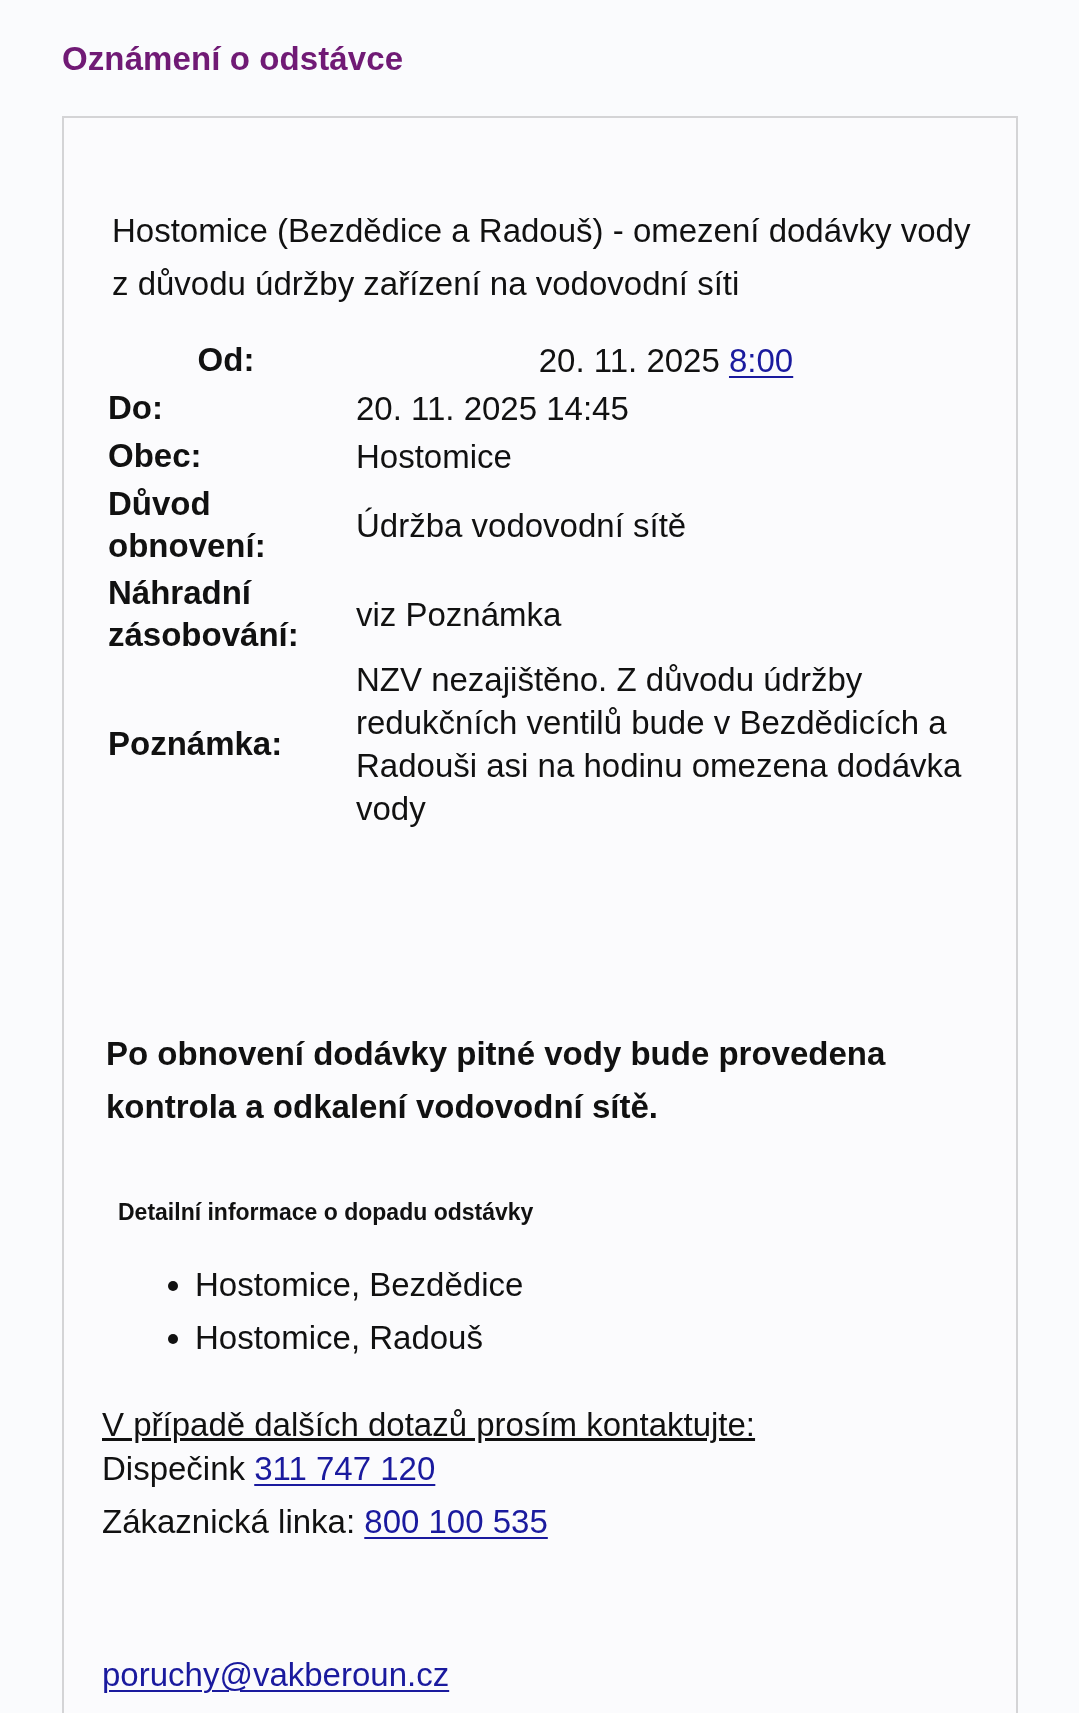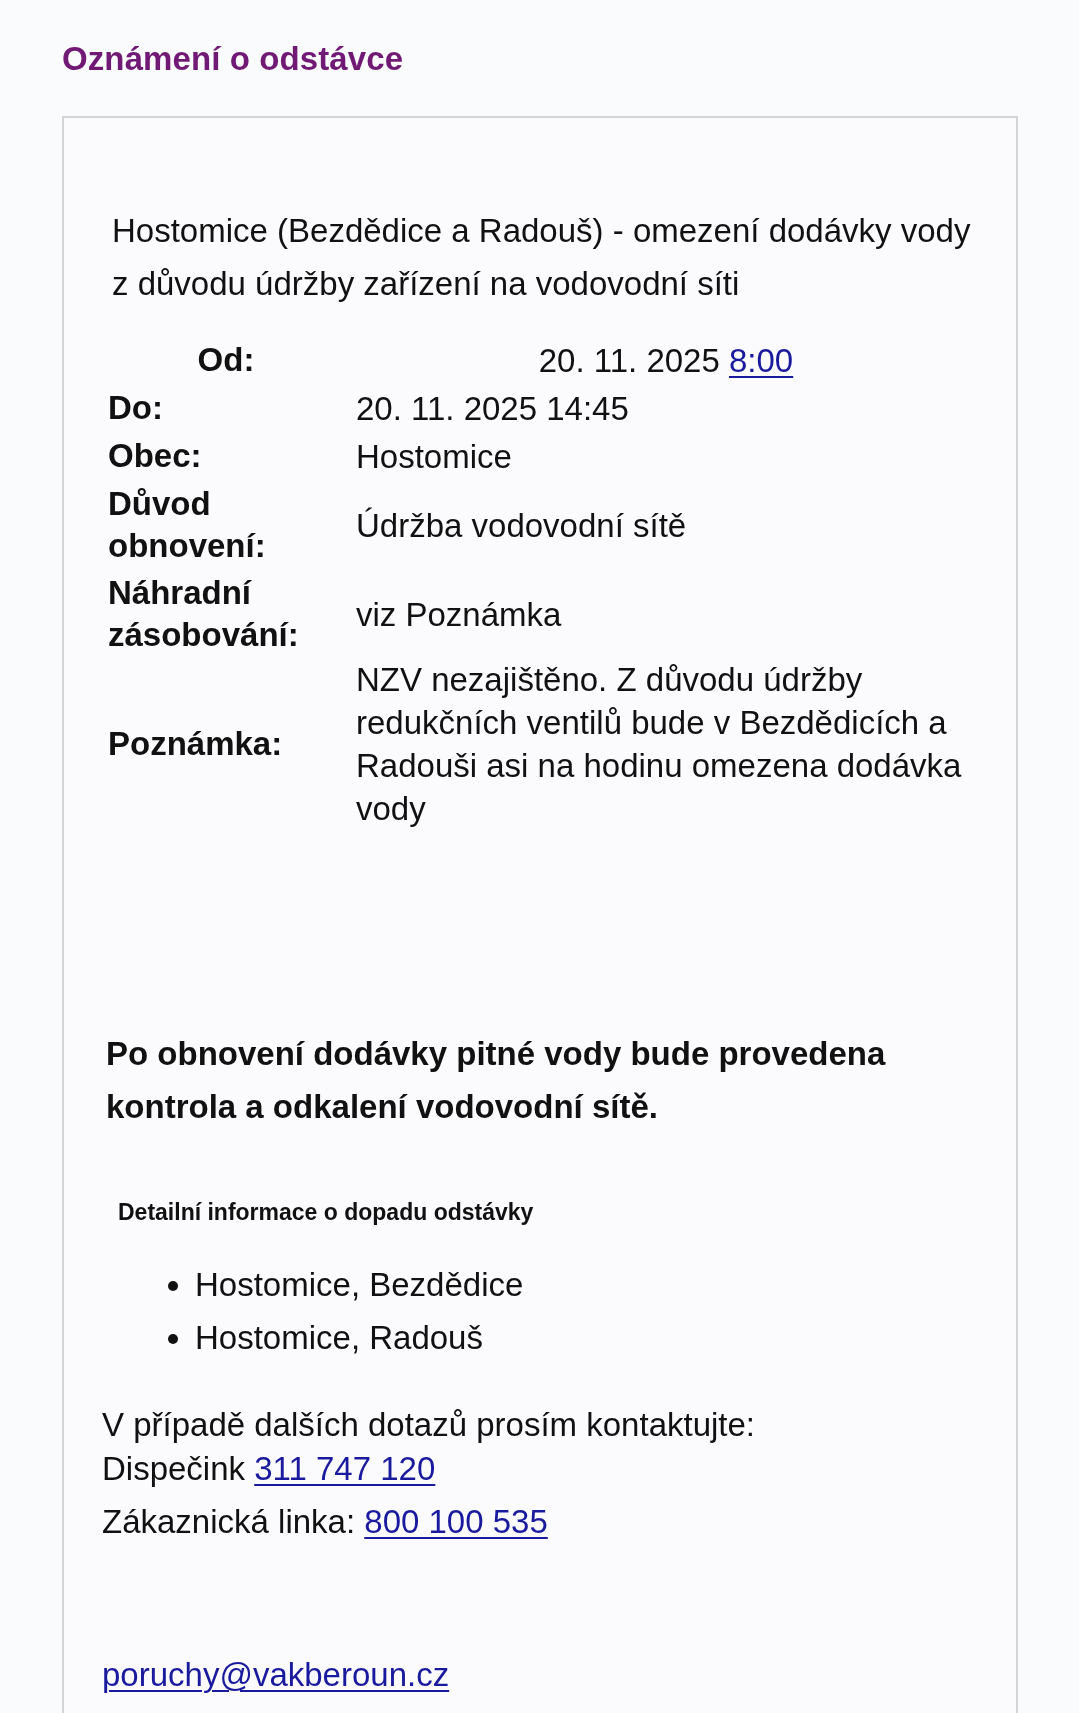--- a/index.html
+++ b/index.html
@@ -112,20 +112,21 @@
     .impact-list li {
       padding-left: 0;
     }
     .contact-intro {
       position: absolute;
       top: 1285px;
       left: 0;
       font-size: 33px;
       margin: 0;
       line-height: 44px;
+      text-decoration: underline;
     }
     .contact-lines {
       position: absolute;
       top: 1324px;
       left: 0;
       font-size: 33px;
       line-height: 53px;
       margin: 0;
     }
     .email-line {

